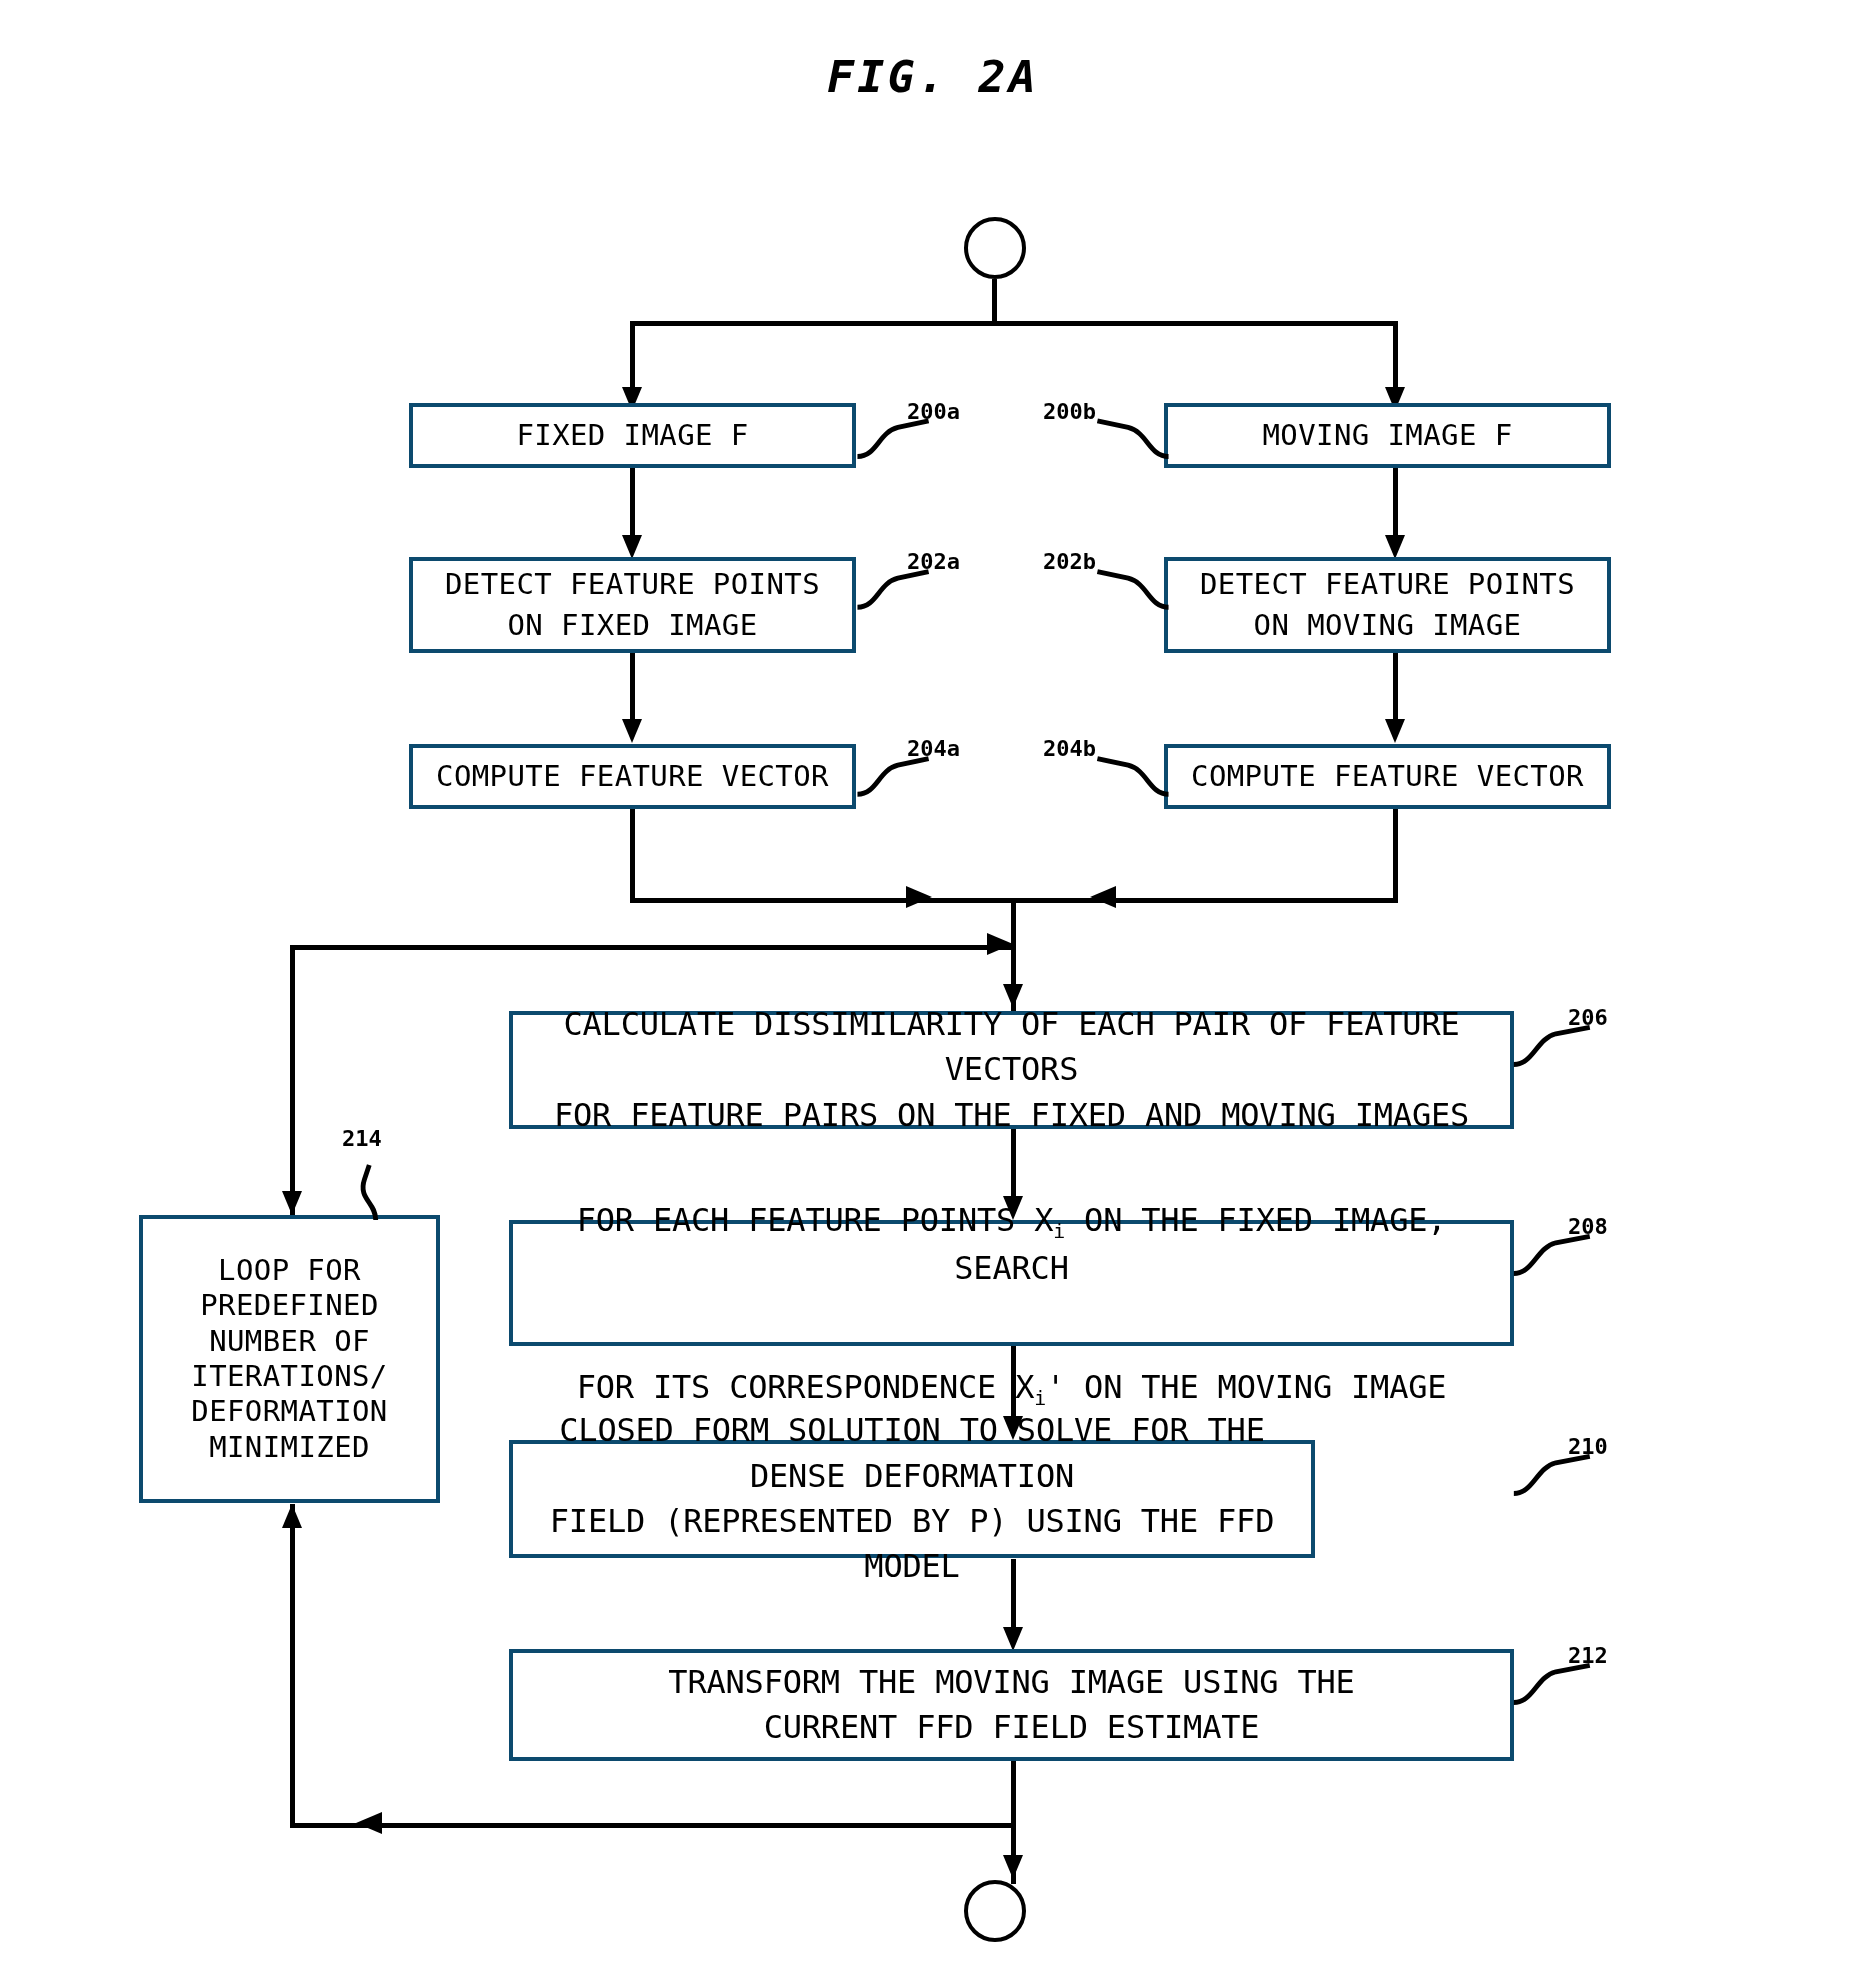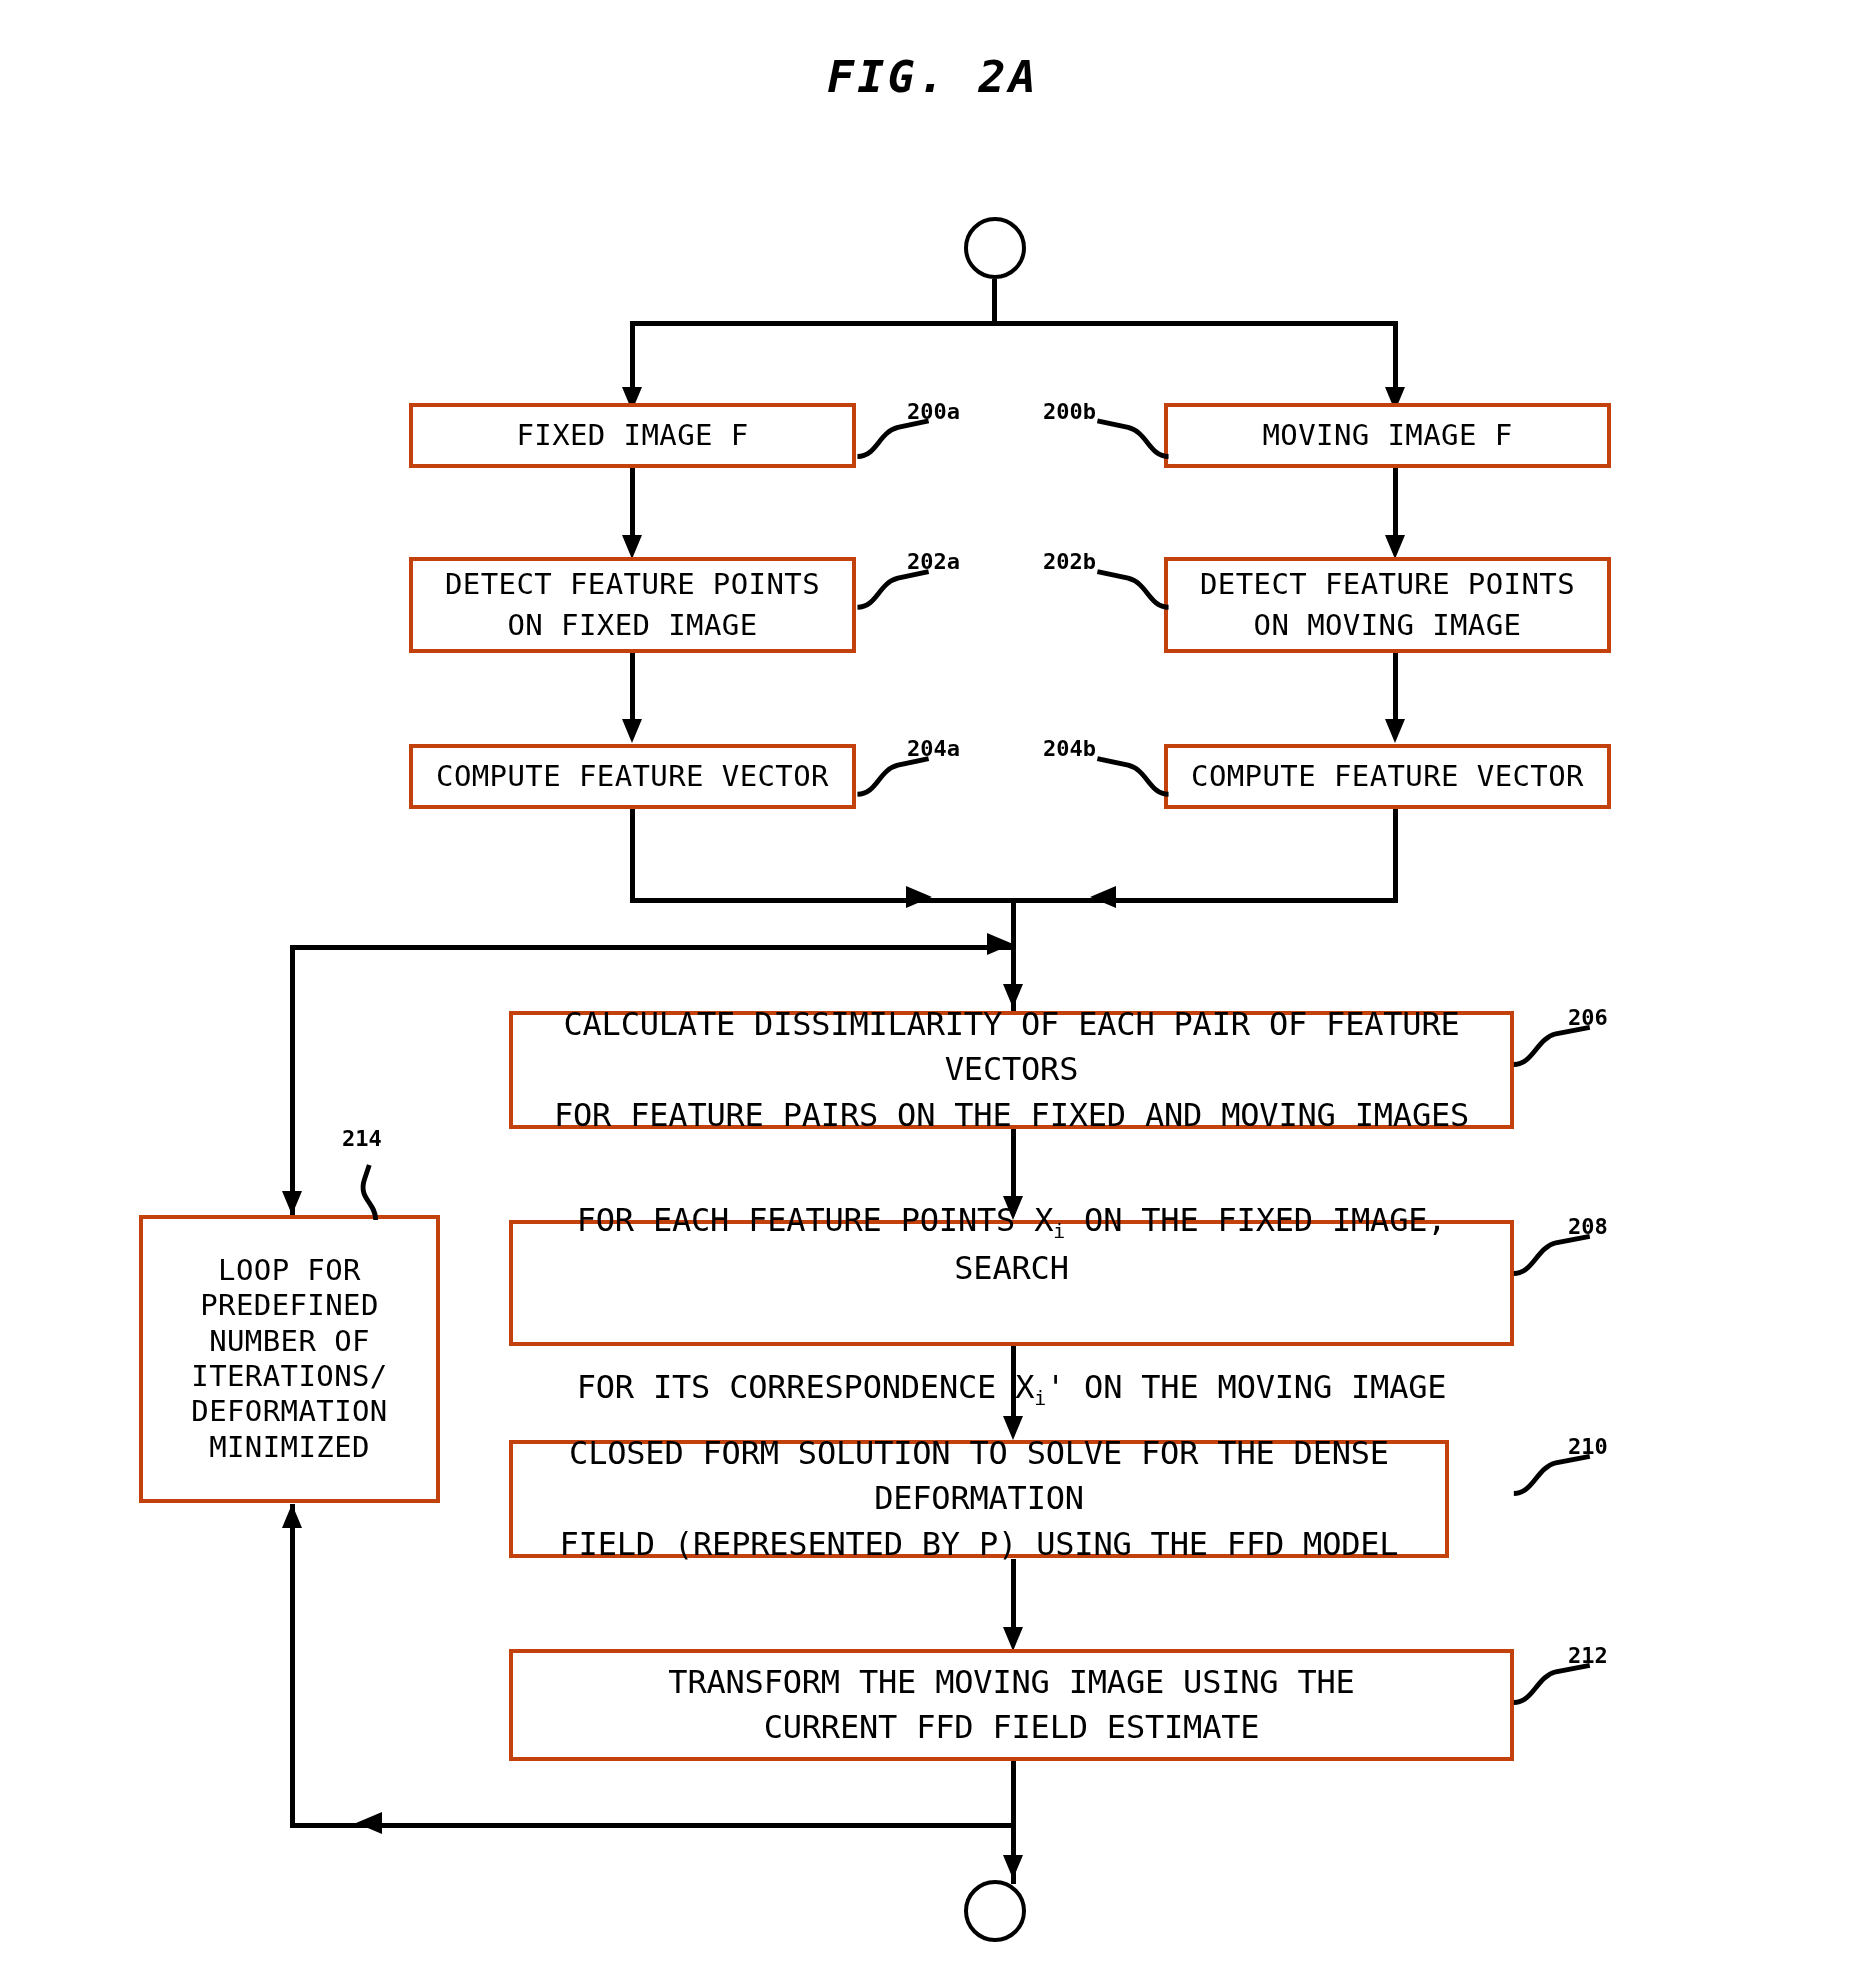--- a/index.html
+++ b/index.html
@@ -26,21 +26,21 @@
     font-style: italic;
     font-weight: bold;
     font-size: 45px;
     letter-spacing: 3.2px;
     font-family: "DejaVu Sans Mono", "Liberation Mono", monospace;
   }
   
   .box {
     position: absolute;
     box-sizing: border-box;
-    border: 4px solid #c2410c;
+    border: 4px solid #0c4a6e;
     background: #ffffff;
     display: flex;
     align-items: center;
     justify-content: center;
     text-align: center;
     font-family: "DejaVu Sans Mono", "Liberation Mono", monospace;
     font-size: 29px;
     line-height: 1.42;
     letter-spacing: 0.4px;
     white-space: pre-line;
@@ -229,21 +229,21 @@
     </div>
   </div>
   <svg class="leader" style="left:1509px; top:1220px; width:105px; height:73px;" viewBox="0 0 130 90">
     <path d="M6 66 C 30 66, 34 34, 58 28 L 100 20" stroke="#000" stroke-width="6" fill="none"></path>
   </svg>
   <div class="ref" style="left:1568px; top:1214px;">208</div>
 
   <div class="vline" style="left:1011px; top:1346px; height:76px;"></div>
   <div class="arrow-down" style="left:1003px; top:1416px;"></div>
 
-  <div class="box wide-text" style="left:509px; top:1440px; width:940px; height:118px; flex-direction:column;">
+  <div class="box wide-text" style="left:509px; top:1440px; width:806px; height:118px; flex-direction:column;">
     <span>CLOSED FORM SOLUTION TO SOLVE FOR THE DENSE DEFORMATION</span>
     <span>FIELD (REPRESENTED BY P) USING THE FFD MODEL</span>
   </div>
   <svg class="leader" style="left:1509px; top:1440px; width:105px; height:73px;" viewBox="0 0 130 90">
     <path d="M6 66 C 30 66, 34 34, 58 28 L 100 20" stroke="#000" stroke-width="6" fill="none"></path>
   </svg>
   <div class="ref" style="left:1568px; top:1434px;">210</div>
 
   <div class="vline" style="left:1011px; top:1559px; height:75px;"></div>
   <div class="arrow-down" style="left:1003px; top:1627px;"></div>

